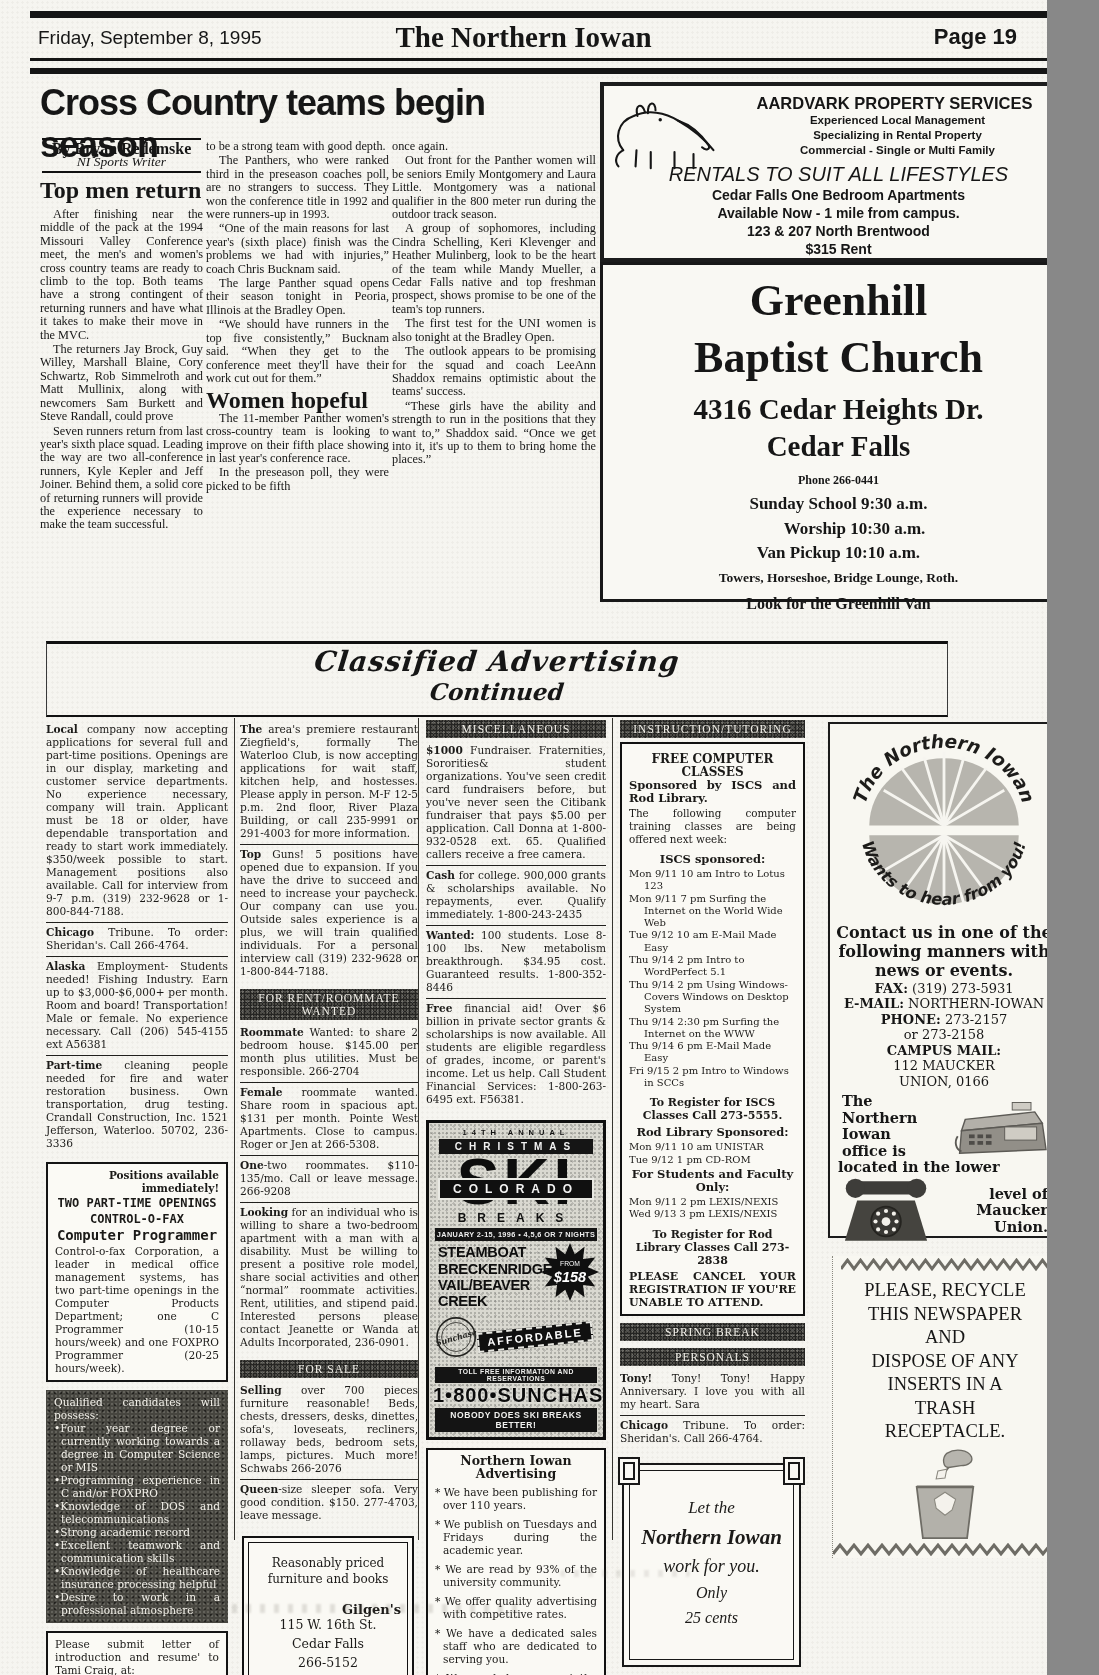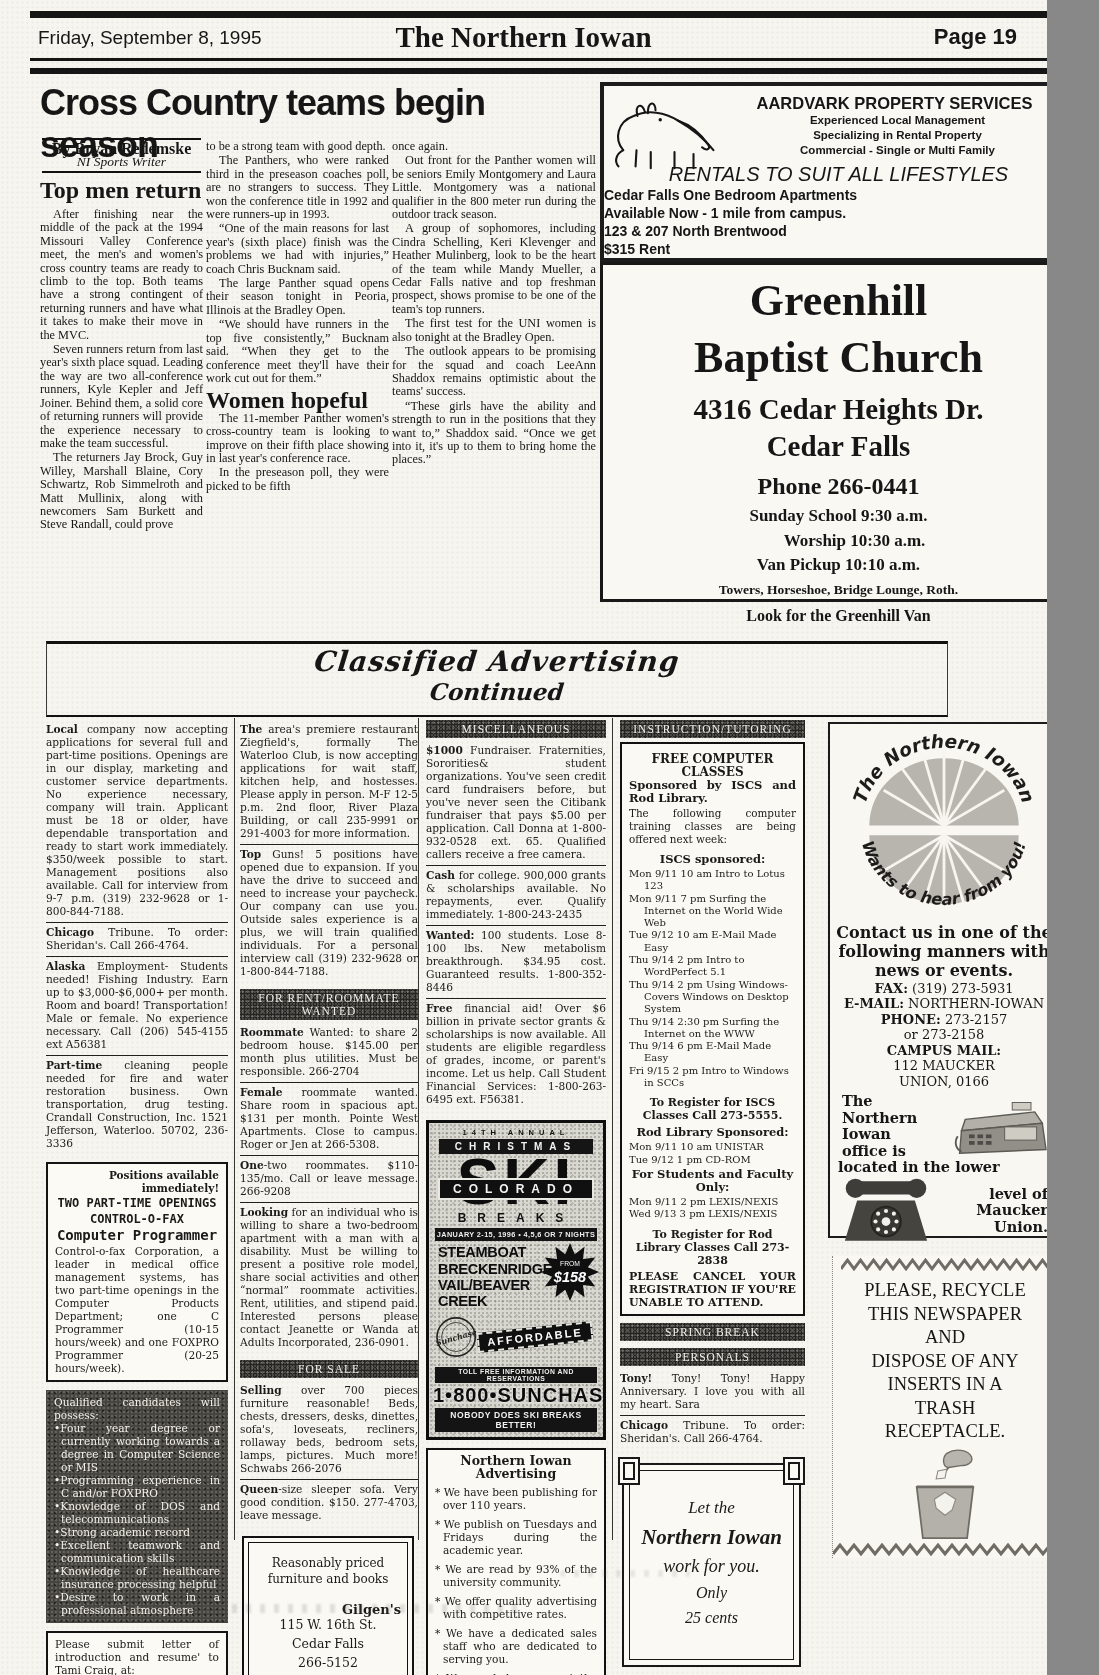--- a/index.html
+++ b/index.html
@@ -24,30 +24,30 @@
   .by{font-weight:bold;font-size:16px;}
   .byt{font-style:italic;font-size:13.5px;}
   .subhead{font-weight:bold;font-size:24px;line-height:1.05;margin:3px 0 5px;text-indent:0;text-align:left;}
   .subhead2{font-weight:bold;font-size:24px;margin:9px 0 4px;text-indent:0;text-align:left;}
   
   .aard{position:absolute;left:600px;top:82px;width:469px;height:172px;border:4px solid #1c1c1c;background:#f9f8f3;}
   .aard-logo{position:absolute;left:4px;top:8px;}
   .a-title{margin:8px 6px 0 118px;text-align:center;font:bold 16.5px "Liberation Sans",sans-serif;}
   .a-sub{margin-left:118px;text-align:center;font:bold 11.5px "Liberation Sans",sans-serif;line-height:1.3;}
   .a-tag{text-align:center;font:italic 20px "Liberation Sans",sans-serif;margin-top:5px;}
-  .a-line{text-align:left;font:bold 14px "Liberation Sans",sans-serif;line-height:1.3;}
+  .a-line{text-align:center;font:bold 14px "Liberation Sans",sans-serif;line-height:1.3;}
   .a-bot{display:flex;justify-content:space-between;padding:3px 12px 0 14px;font-family:"Liberation Serif",serif;font-weight:bold;font-size:13.5px;line-height:1.3;}
   .a-addr2{margin-left:20px;}
   .a-ph2{margin-left:22px;}
   .green{position:absolute;left:600px;top:262px;width:471px;height:334px;border:3px solid #181818;background:#f9f8f3;text-align:center;font-family:"Liberation Serif",serif;}
   .g1{font-weight:bold;font-size:44px;margin-top:10px;}
   .g2{font-weight:bold;font-size:44px;margin-top:6px;}
   .g3{font-weight:bold;font-size:29px;margin-top:10px;}
   .g4{font-weight:bold;font-size:29px;margin-top:4px;}
-  .g5{font-weight:bold;font-size:24px;margin-top:10px;}
+  .g5{font-weight:bold;font-size:12px;margin-top:10px;}
   .g6{font-weight:bold;font-size:17px;margin-top:4px;line-height:1.45;}
   .g7{font-weight:bold;font-size:13.5px;margin-top:4px;}
   .g8{font-weight:bold;font-size:16px;margin-top:9px;}
   
   .banner{position:absolute;left:46px;top:641px;width:900px;height:71px;border-top:3.5px solid #111;border-bottom:2px solid #111;border-left:1px solid #3a3a3a;border-right:1px solid #3a3a3a;text-align:center;}
   .b1{font-family:"DejaVu Serif",serif;font-style:italic;font-weight:bold;font-size:28px;transform:skewX(-6deg);margin-top:1px;letter-spacing:1px;}
   .b2{font-family:"DejaVu Serif",serif;font-style:italic;font-weight:bold;font-size:23px;transform:skewX(-6deg);}
   
   .vr{position:absolute;width:1px;background:#35342f;top:718px;height:822px;}
   .clcol{position:absolute;top:720px;font-family:"DejaVu Serif",serif;font-size:10.6px;line-height:13px;color:#1b1a18;}
@@ -145,22 +145,22 @@
   <div class="headline">Cross Country teams begin season</div>
 
   <div class="acol a1">
     <div class="byline-box">
       <div class="by">By Bryan Redemske</div>
       <div class="byt">NI Sports Writer</div>
     </div>
     <div class="subhead">Top men return</div>
     <div>
         <p>After finishing near the middle of the pack at the 1994 Missouri Valley Conference meet, the men's and women's cross country teams are ready to climb to the top. Both teams have a strong contingent of returning runners and have what it takes to make their move in the MVC.</p>
+        <p>The returners Jay Brock, Guy Willey, Marshall Blaine, Cory Schwartz, Rob Simmelroth and Matt Mullinix, along with newcomers Sam Burkett and Steve Randall, could prove</p>
         <p>Seven runners return from last year's sixth place squad. Leading the way are two all-conference runners, Kyle Kepler and Jeff Joiner. Behind them, a solid core of returning runners will provide the experience necessary to make the team successful.</p>
-        <p>The returners Jay Brock, Guy Willey, Marshall Blaine, Cory Schwartz, Rob Simmelroth and Matt Mullinix, along with newcomers Sam Burkett and Steve Randall, could prove</p>
       </div>
   </div>
 
   <div class="acol a2">
     <p class="cont">to be a strong team with good depth.</p>
     <div>
         <p>The Panthers, who were ranked third in the preseason coaches poll, are no strangers to success. They won the conference title in 1992 and were runners-up in 1993.</p>
         <p>“One of the main reasons for last year's (sixth place) finish was the problems we had with injuries,” coach Chris Bucknam said.</p>
         <p>The large Panther squad opens their season tonight in Peoria, Illinois at the Bradley Open.</p>
         <p>“We should have runners in the top five consistently,” Bucknam said. “When they get to the conference meet they'll have their work cut out for them.”</p>

